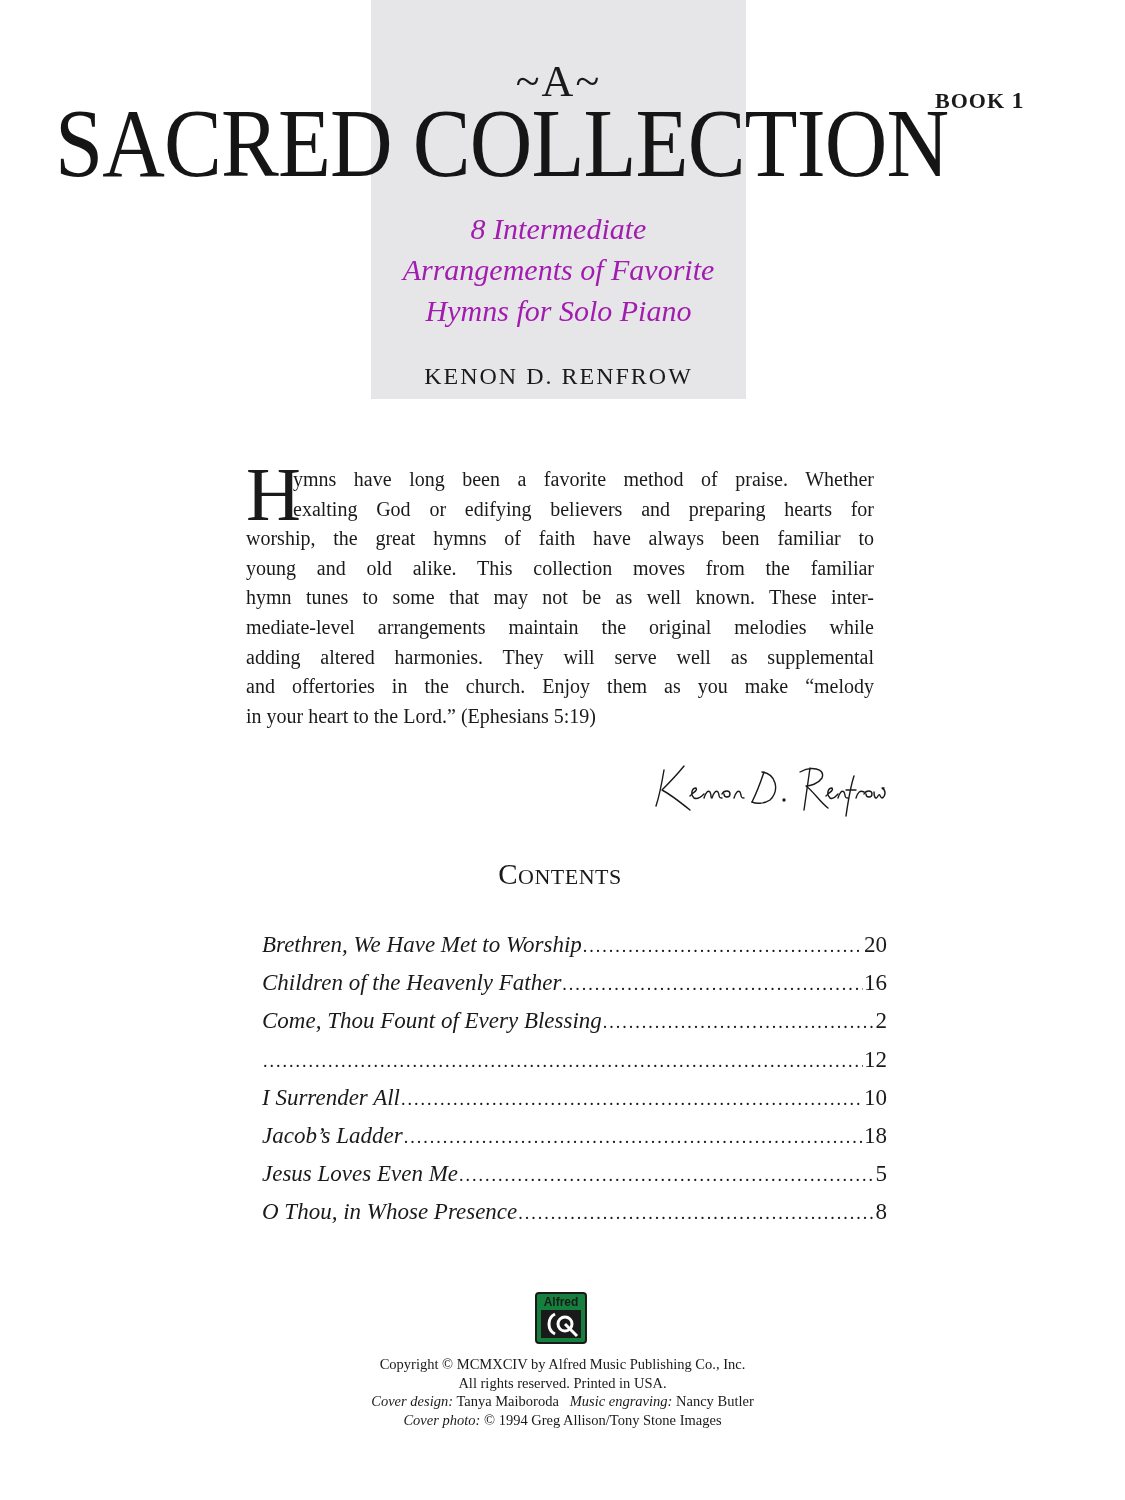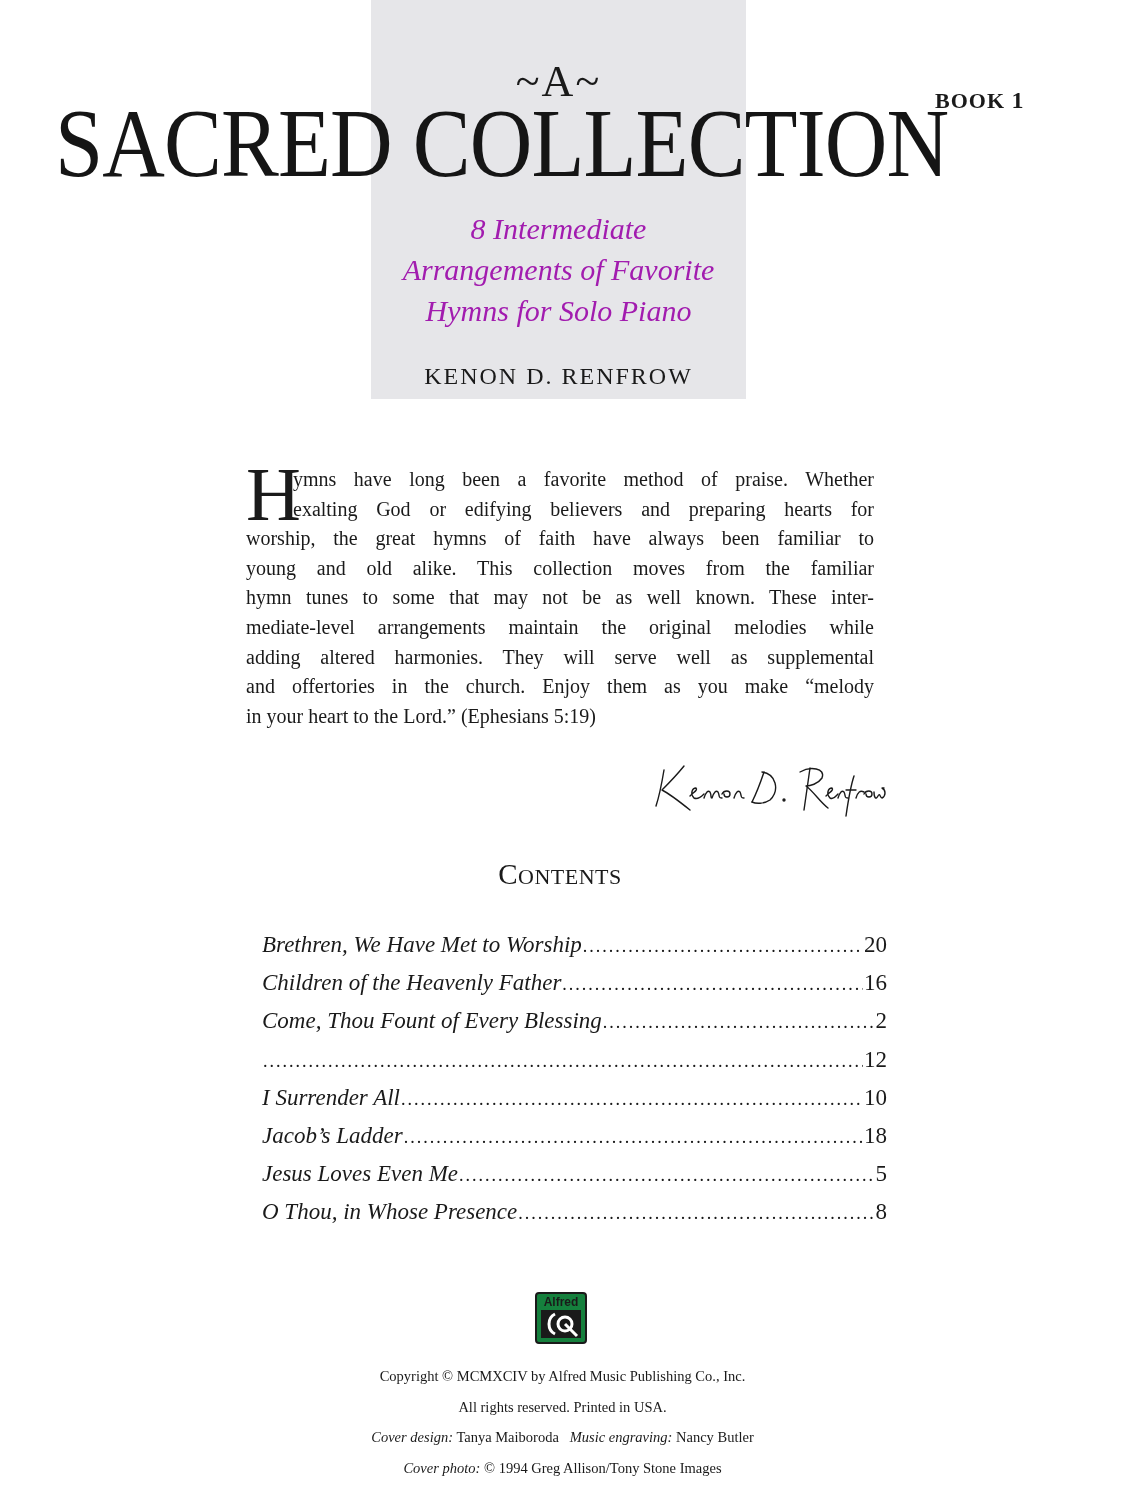--- a/index.html
+++ b/index.html
@@ -184,21 +184,21 @@
       position: absolute;
       left: 300px;
       width: 525px;
       top: 1355px;
       text-align: center;
       font-size: 14.5px;
       line-height: 18.5px;
       font-family: "Liberation Serif", serif;
       color: #1a1a1a;
     }
-    .copyright .line { display: block; margin-top: 12px; }
+    .copyright .line { display: block; }
     .copyright .lbl { font-style: italic; }
   </style>
 </head>
 <body>
 
 <div class="gray-band"></div>
 
 <div class="title-a">~A~</div>
 
 <div class="book-label">

